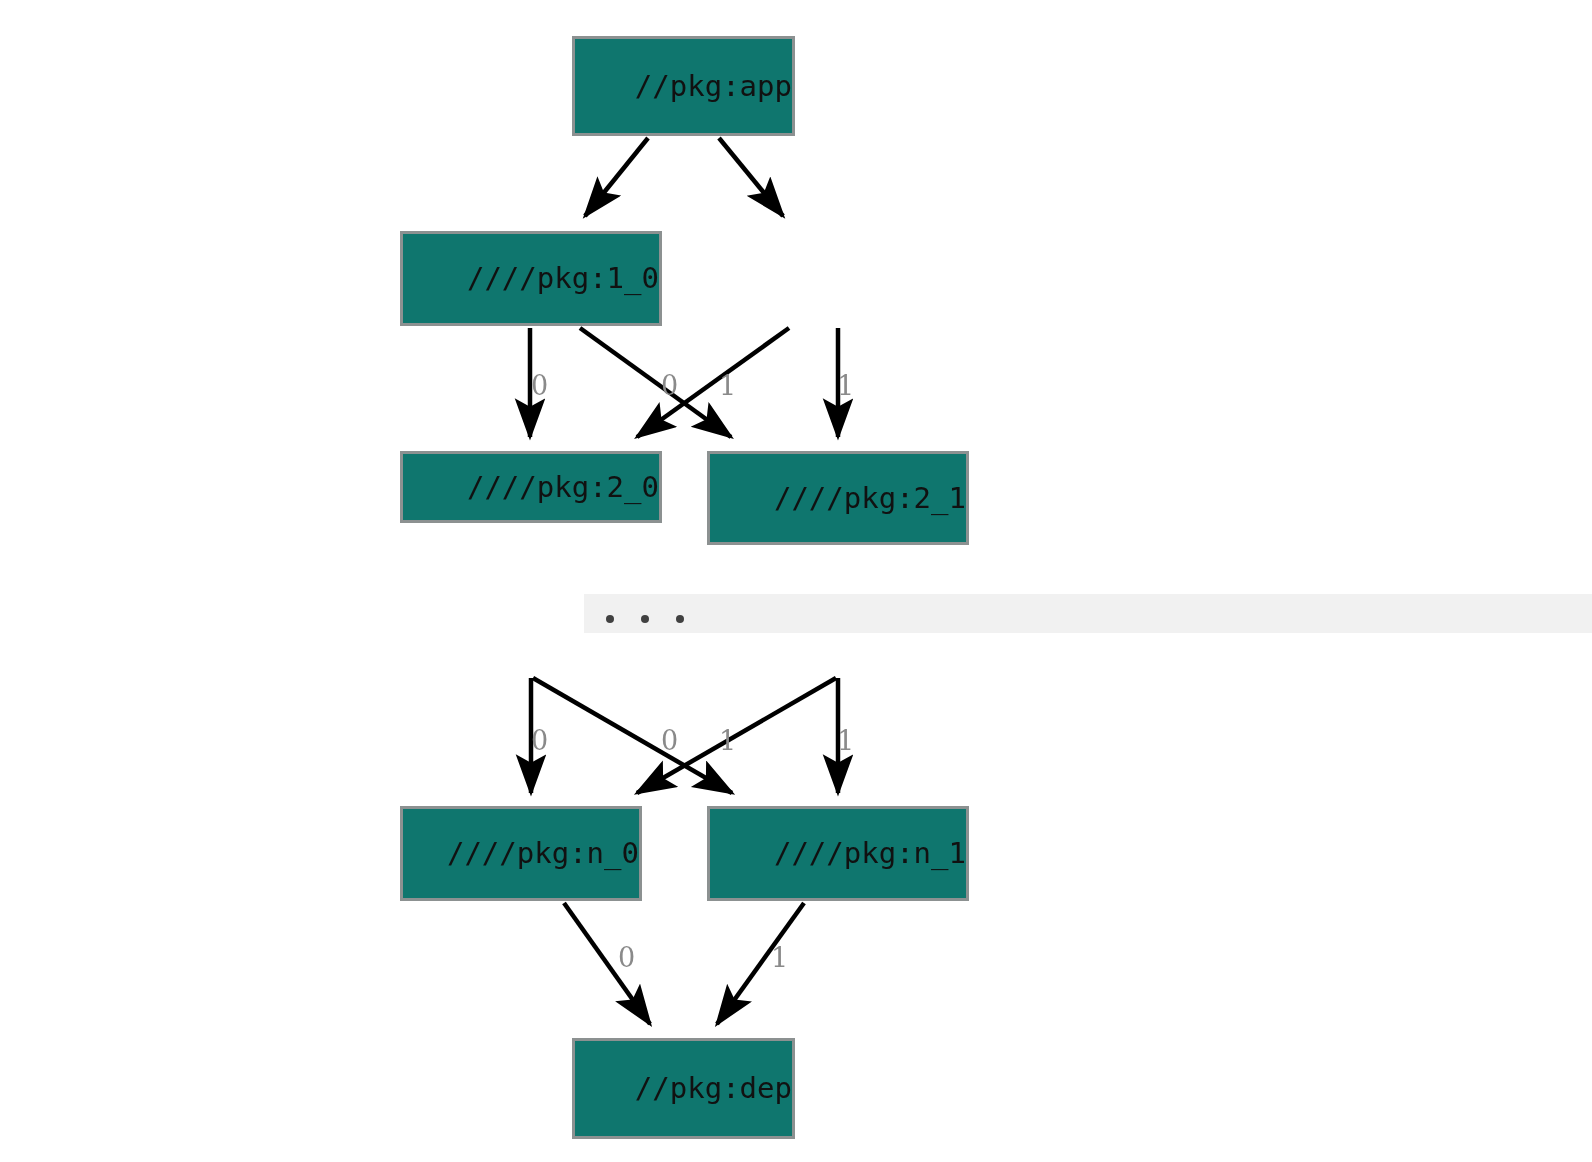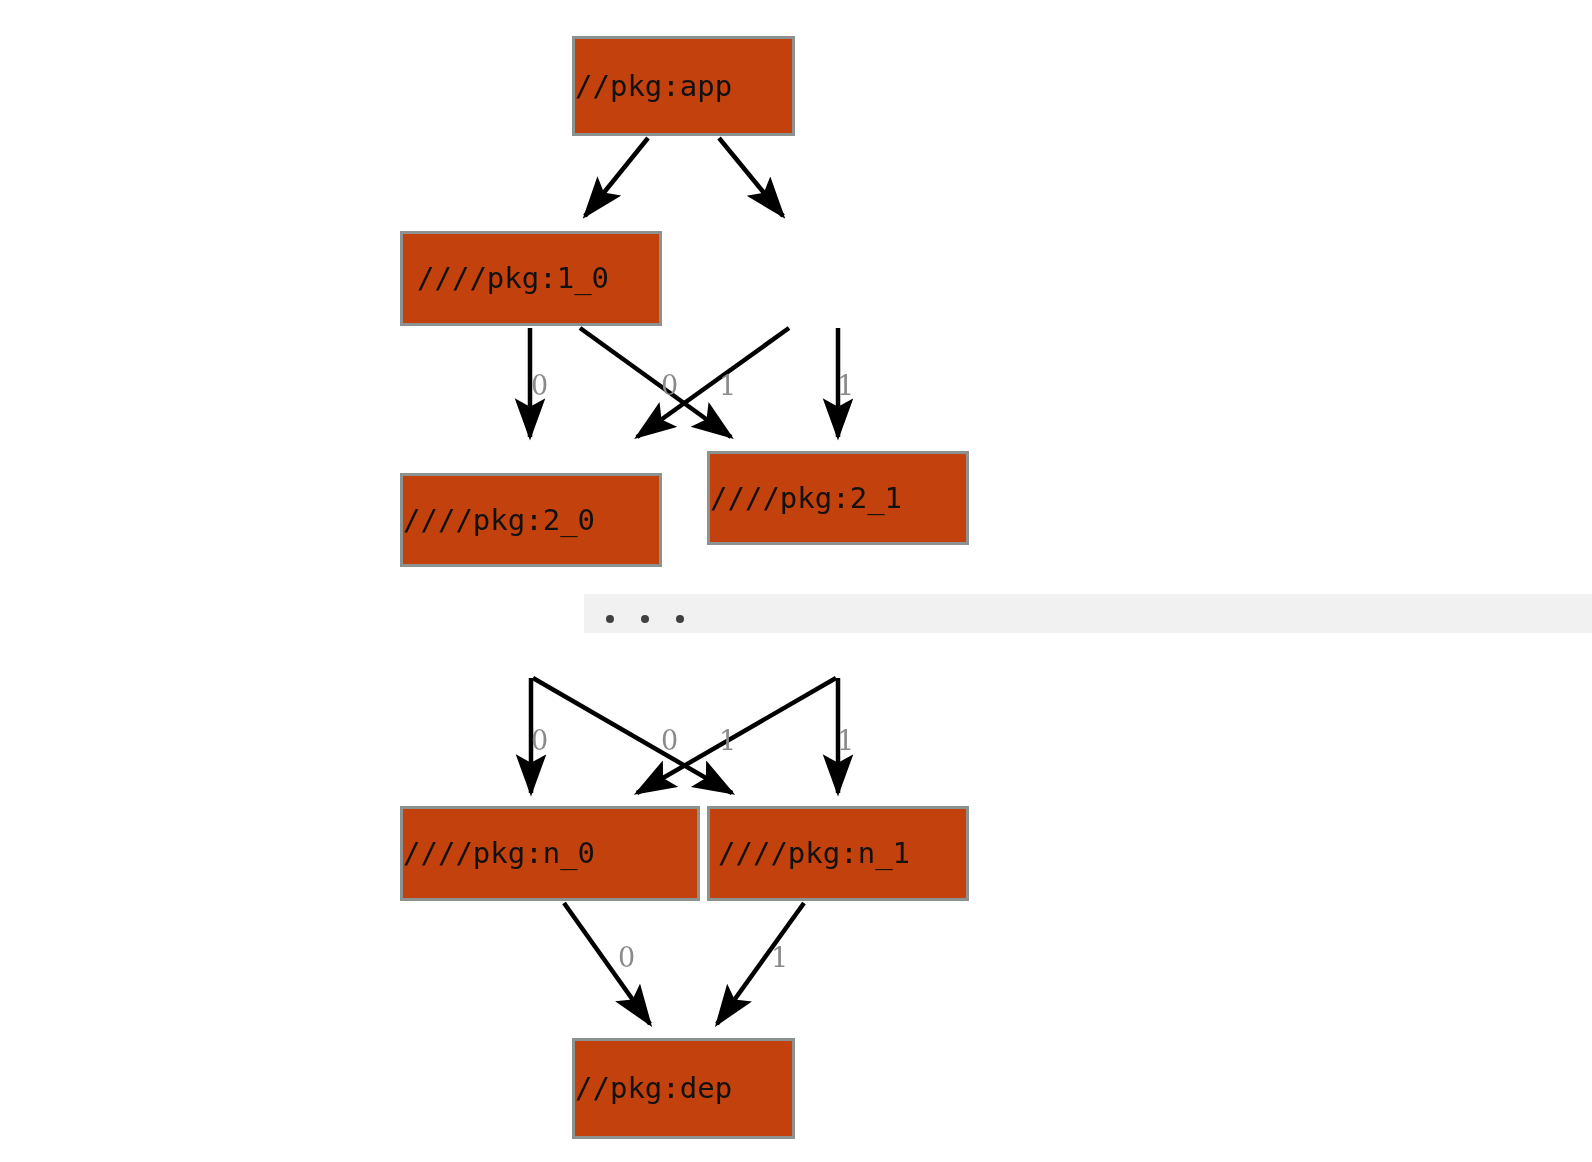--- a/index.html
+++ b/index.html
@@ -26,25 +26,25 @@
     position: absolute;
     left: 0;
     top: 0;
     width: 1592px;
     height: 1162px;
     display: block;
   }
   .node-box {
     position: absolute;
     box-sizing: border-box;
-    background: #c2410c;
+    background: #0f766e;
     border: 3px solid #8c9191;
     display: flex;
     align-items: center;
-    justify-content: flex-start;
+    justify-content: flex-end;
   }
   .node-label {
     font-family: "DejaVu Sans Mono", "Liberation Mono", monospace;
     font-size: 29px;
     font-weight: 400;
     color: #111111;
     letter-spacing: 0px;
     white-space: pre;
     line-height: 1;
   }
@@ -112,29 +112,29 @@
 
   <div class="node-box" style="left:572px; top:36px; width:223px; height:100px;">
     <span class="node-label">//pkg:app</span>
   </div>
 
   <div class="node-box" style="left:400px; top:231px; width:262px; height:95px;padding-left:14px;">
     <span class="node-label">////pkg:1_0</span>
   </div>
 
 
-  <div class="node-box" style="left:400px; top:473px; width:262px; height:94px;">
+  <div class="node-box" style="left:400px; top:451px; width:262px; height:72px;">
     <span class="node-label">////pkg:2_0</span>
   </div>
 
   <div class="node-box" style="left:707px; top:451px; width:262px; height:94px;">
     <span class="node-label">////pkg:2_1</span>
   </div>
 
-  <div class="node-box" style="left:400px; top:806px; width:300px; height:95px;">
+  <div class="node-box" style="left:400px; top:806px; width:242px; height:95px;">
     <span class="node-label">////pkg:n_0</span>
   </div>
 
   <div class="node-box" style="left:707px; top:806px; width:262px; height:95px;padding-left:8px;">
     <span class="node-label">////pkg:n_1</span>
   </div>
 
   <div class="node-box" style="left:572px; top:1038px; width:223px; height:101px;">
     <span class="node-label">//pkg:dep</span>
   </div>

